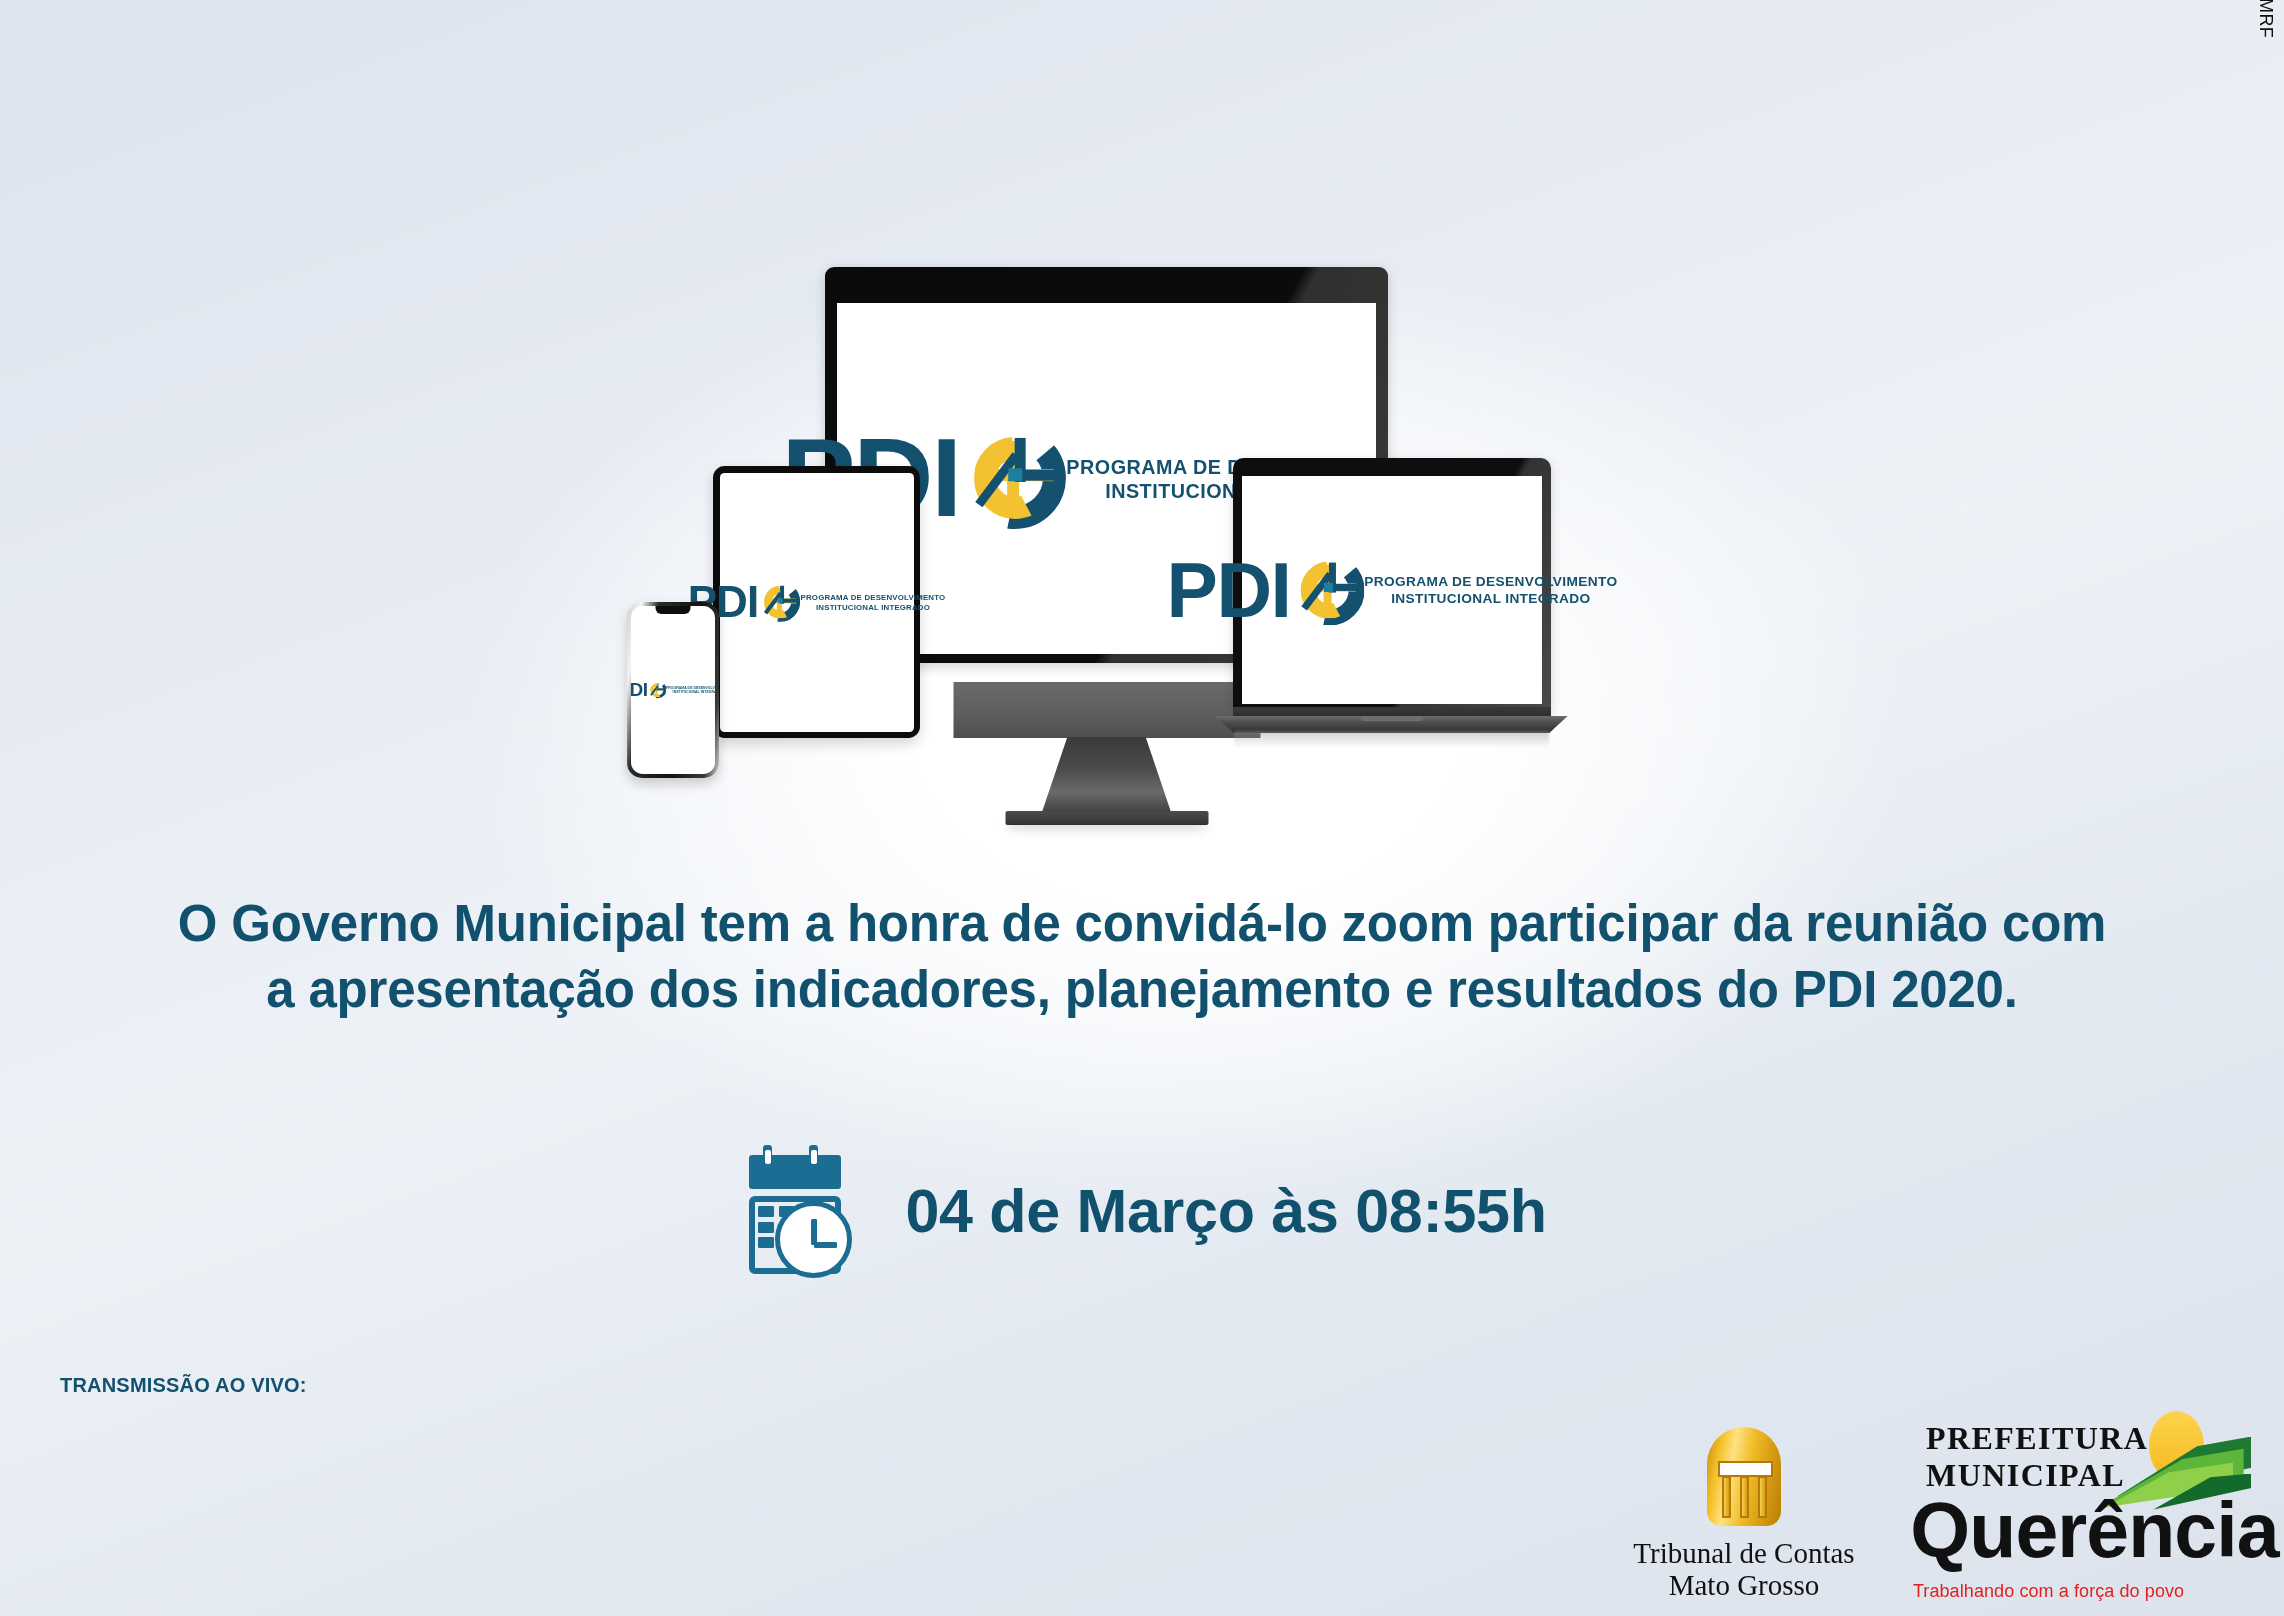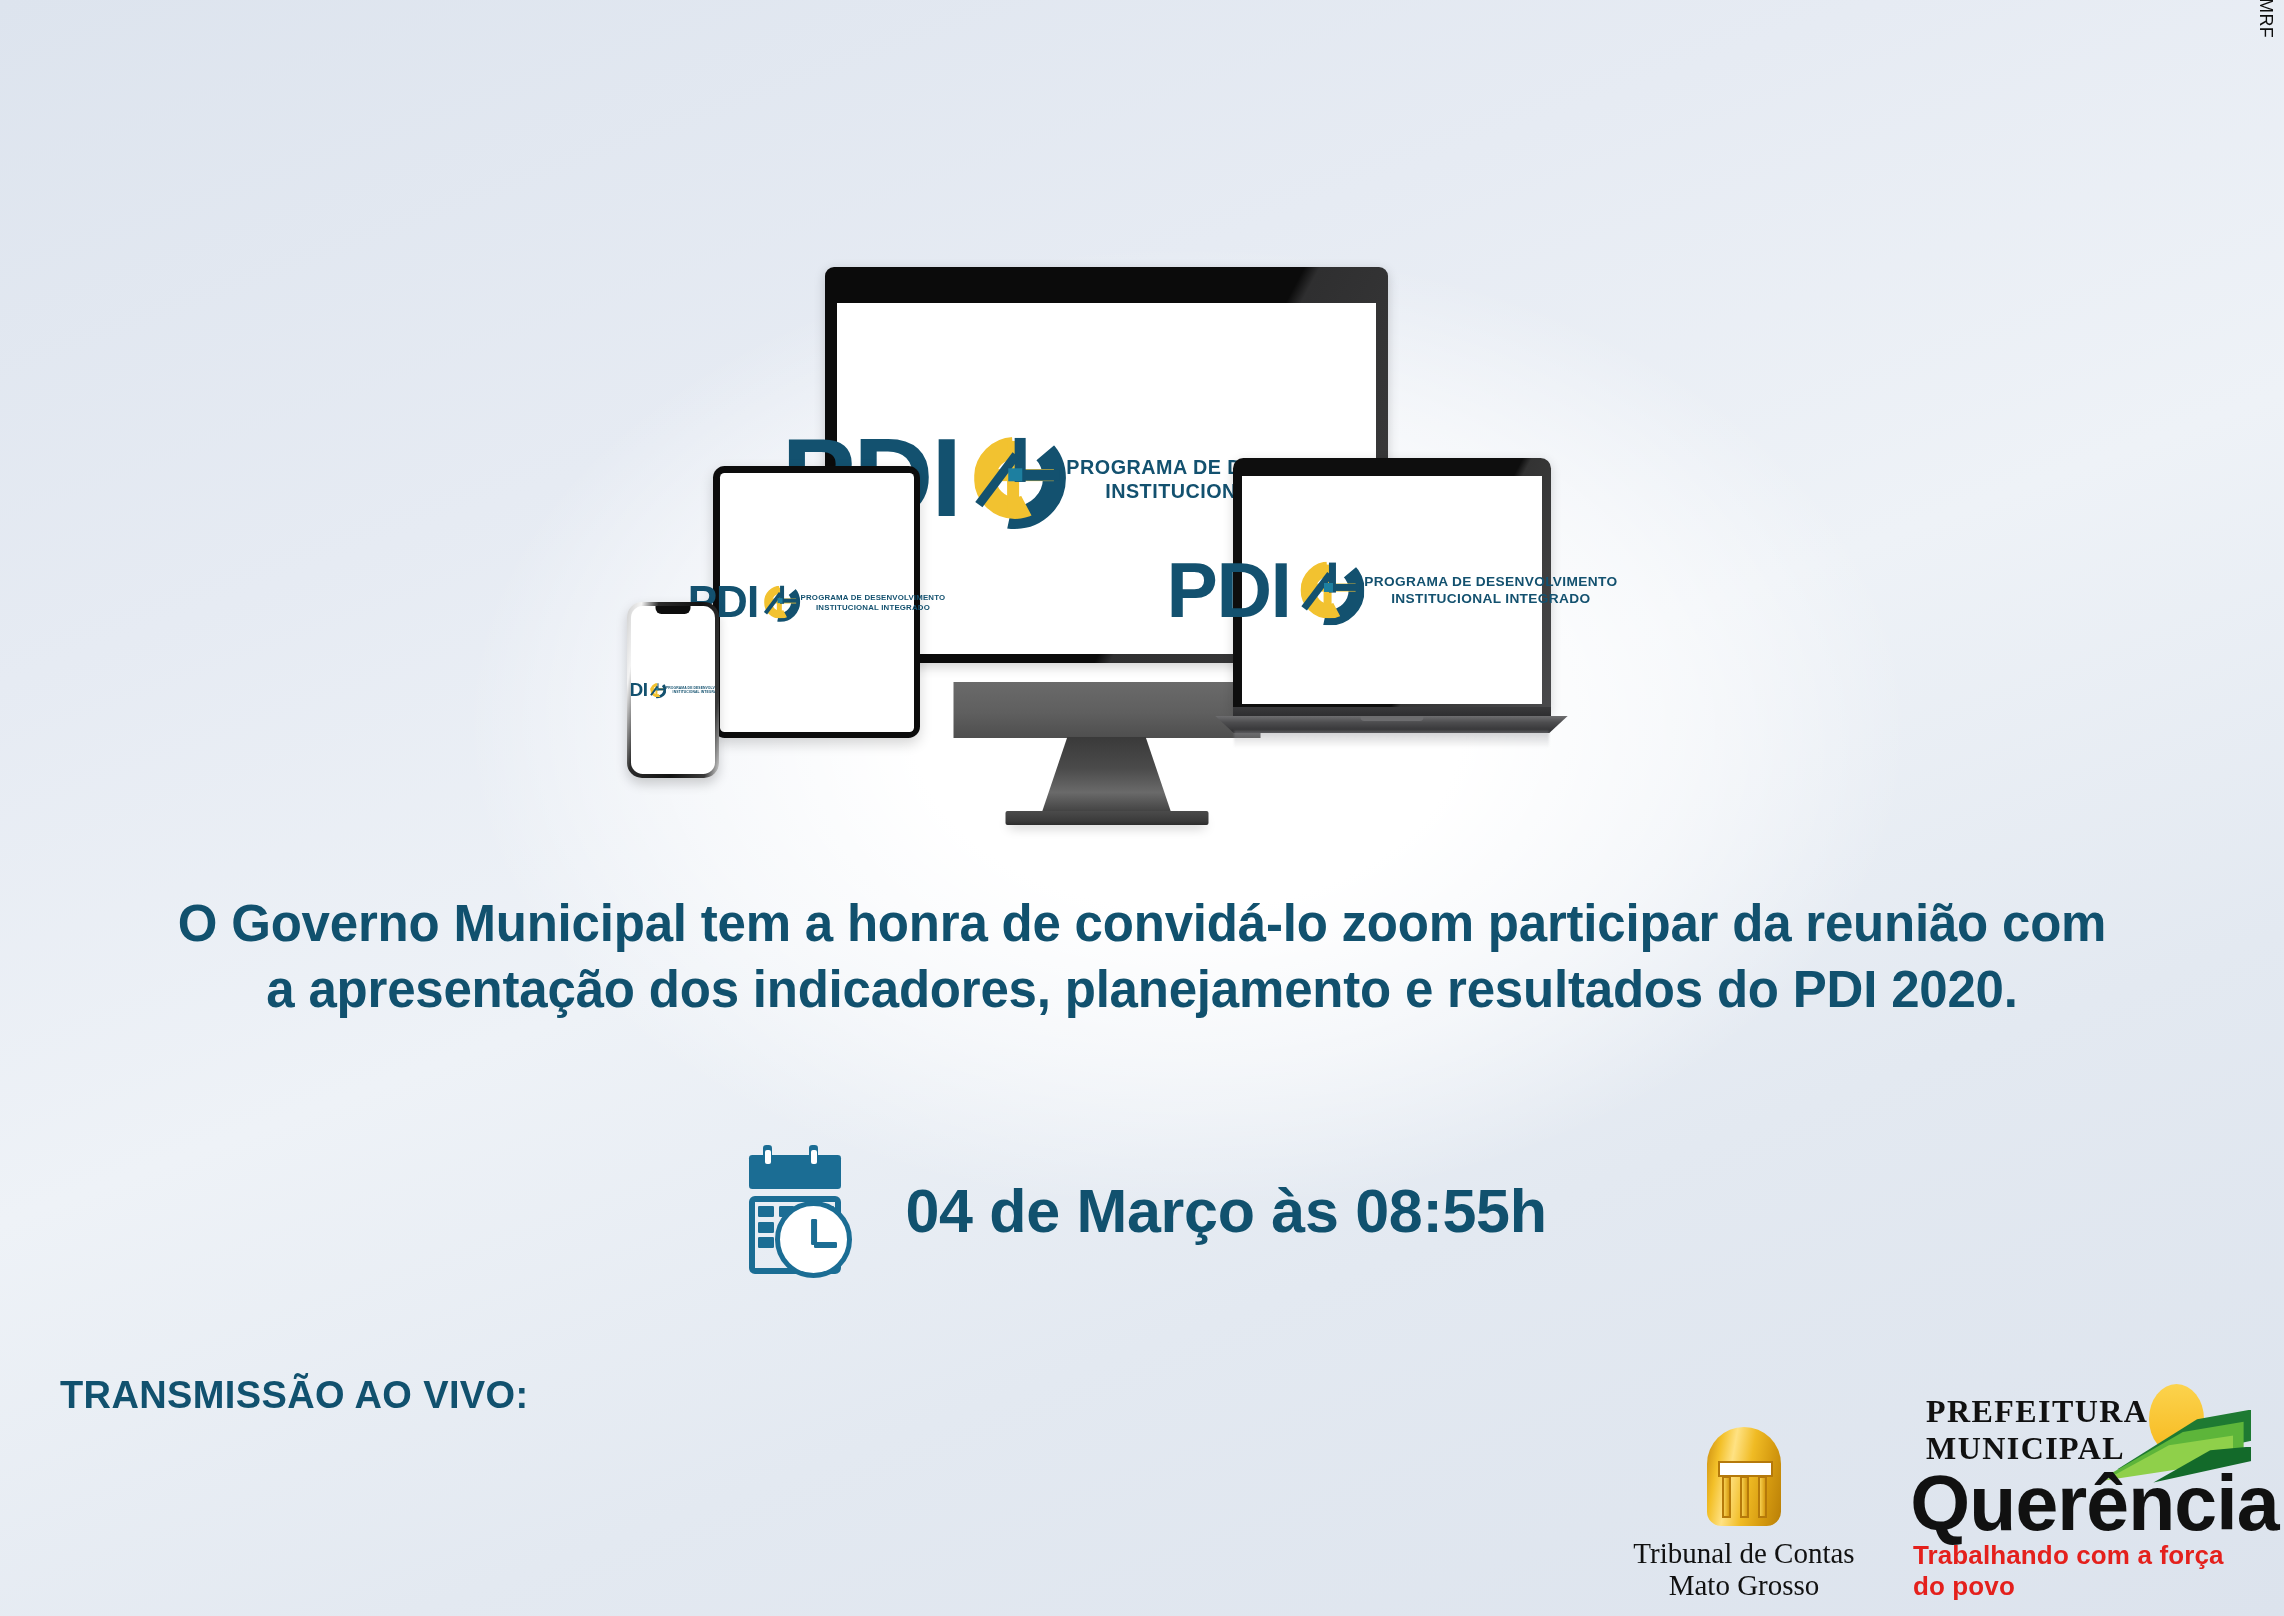--- a/index.html
+++ b/index.html
@@ -189,21 +189,21 @@
   .cal-hand-v{position:absolute;left:50%;top:13px;width:5.9px;height:26px;background:#1b6d94;transform:translateX(-50%);border-radius:1.3px;}
   .cal-hand-h{position:absolute;left:50%;top:36px;width:23.4px;height:5.9px;background:#1b6d94;border-radius:1.3px;}
   #date-text{
     color:#11516e;font-weight:700;font-size:61px;letter-spacing:-0.005em;
     font-family:"Liberation Sans", sans-serif;white-space:nowrap;
   }
 
   
   #live{position:absolute;left:60px;top:1374px;}
   #live-label{
-    color:#11516e;font-weight:700;font-size:38px;letter-spacing:.01em;
+    color:#11516e;font-weight:700;font-size:20px;letter-spacing:.01em;
     font-family:"Liberation Sans", sans-serif;
   }
   #zoom-logo{display:flex;align-items:center;gap:17px;margin-top:14.3px;}
   .zoom-badge{position:relative;width:83px;height:83px;border-radius:50%;background:#2d8cff;flex:0 0 auto;}
   .zoom-cam-body{position:absolute;left:17px;top:29px;width:31px;height:26px;border-radius:4.6px;background:#fff;}
   .zoom-cam-lens{
     position:absolute;left:48px;top:29px;width:0;height:0;
     border-top:13px solid transparent;border-bottom:13px solid transparent;border-left:18px solid #fff;
   }
   #zoom-word{
@@ -237,22 +237,22 @@
   .pref-f4{position:absolute;right:0;top:63px;width:98px;height:36px;background:#136a2a;clip-path:polygon(100% 0,100% 40%,0 100%,58% 10%);}
   .pref-small{
     position:relative;z-index:2;color:#111;font-weight:700;font-size:32px;letter-spacing:.045em;
     font-family:Liberation Serif, serif;margin-left:17px;
   }
   .pref-name{
     position:relative;z-index:2;color:#111;font-weight:700;font-size:77px;line-height:.95;
     font-family:"Liberation Sans", sans-serif;letter-spacing:-0.012em;margin-left:1.3px;
   }
   .pref-tag{
-    position:relative;z-index:2;color:#e4201c;font-weight:700;font-size:26px;letter-spacing:.005em;
-    font-family:"Liberation Sans", sans-serif;margin-left:3.9px;margin-top:0;
+    position:relative;z-index:2;color:#e4201c;font-weight:400;font-size:18px;letter-spacing:.005em;
+    font-family:"Liberation Sans", sans-serif;margin-left:3.9px;margin-top:14px;
   }
 </style>
 </head>
 <body>
 
 <div id="poster">
 
   <div id="watermark">MAMRF</div>
 
   <div id="devices">

